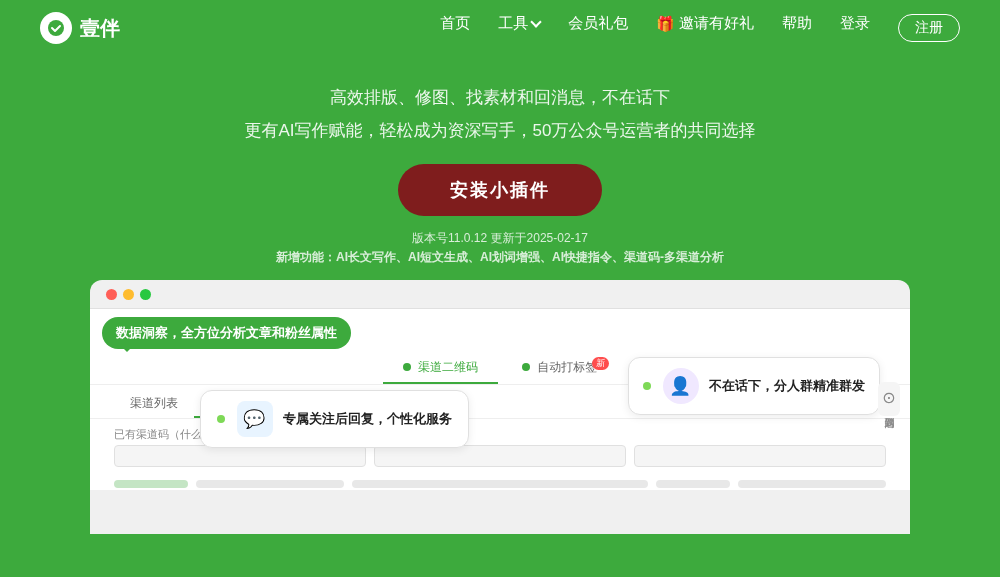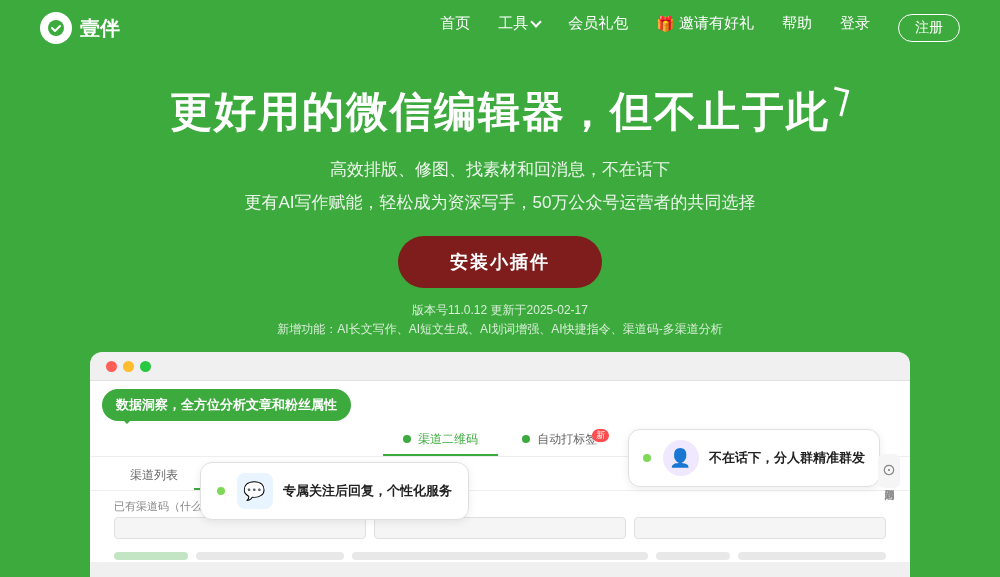--- a/index.html
+++ b/index.html
@@ -119,20 +119,21 @@
       letter-spacing: 2px;
     }
     .hero-version {
       font-size: 12px;
       color: rgba(255,255,255,0.8);
       margin-bottom: 2px;
     }
     .hero-features {
       font-size: 12px;
       color: rgba(255,255,255,0.8);
+      font-weight: bold;
     }
 
     
     .screenshot-area {
       position: relative;
       margin: 14px auto 0;
       width: 820px;
       background: #f0f0f0;
       border-radius: 12px 12px 0 0;
       padding-top: 28px;
@@ -413,21 +414,20 @@
       <span class="gift-icon">🎁</span>
       <span>邀请有好礼</span>
     </span>
     <span class="nav-link">帮助</span>
     <span class="nav-btn-login">登录</span>
     <span class="nav-btn-register">注册</span>
   </div>
 </nav>
 
 <section class="hero">
-  <h1 class="hero-title">更好用的微信编辑器，但不止于此</h1>
   <p class="hero-sub">高效排版、修图、找素材和回消息，不在话下</p>
   <p class="hero-sub">更有AI写作赋能，轻松成为资深写手，50万公众号运营者的共同选择</p>
   <button class="hero-cta-btn">安装小插件</button>
   <p class="hero-version">版本号11.0.12 更新于2025-02-17</p>
   <p class="hero-features">新增功能：AI长文写作、AI短文生成、AI划词增强、AI快捷指令、渠道码-多渠道分析</p>
 </section>
 
 <div class="screenshot-area">
   <div class="window-dots">
     <span class="dot dot-red"></span>

